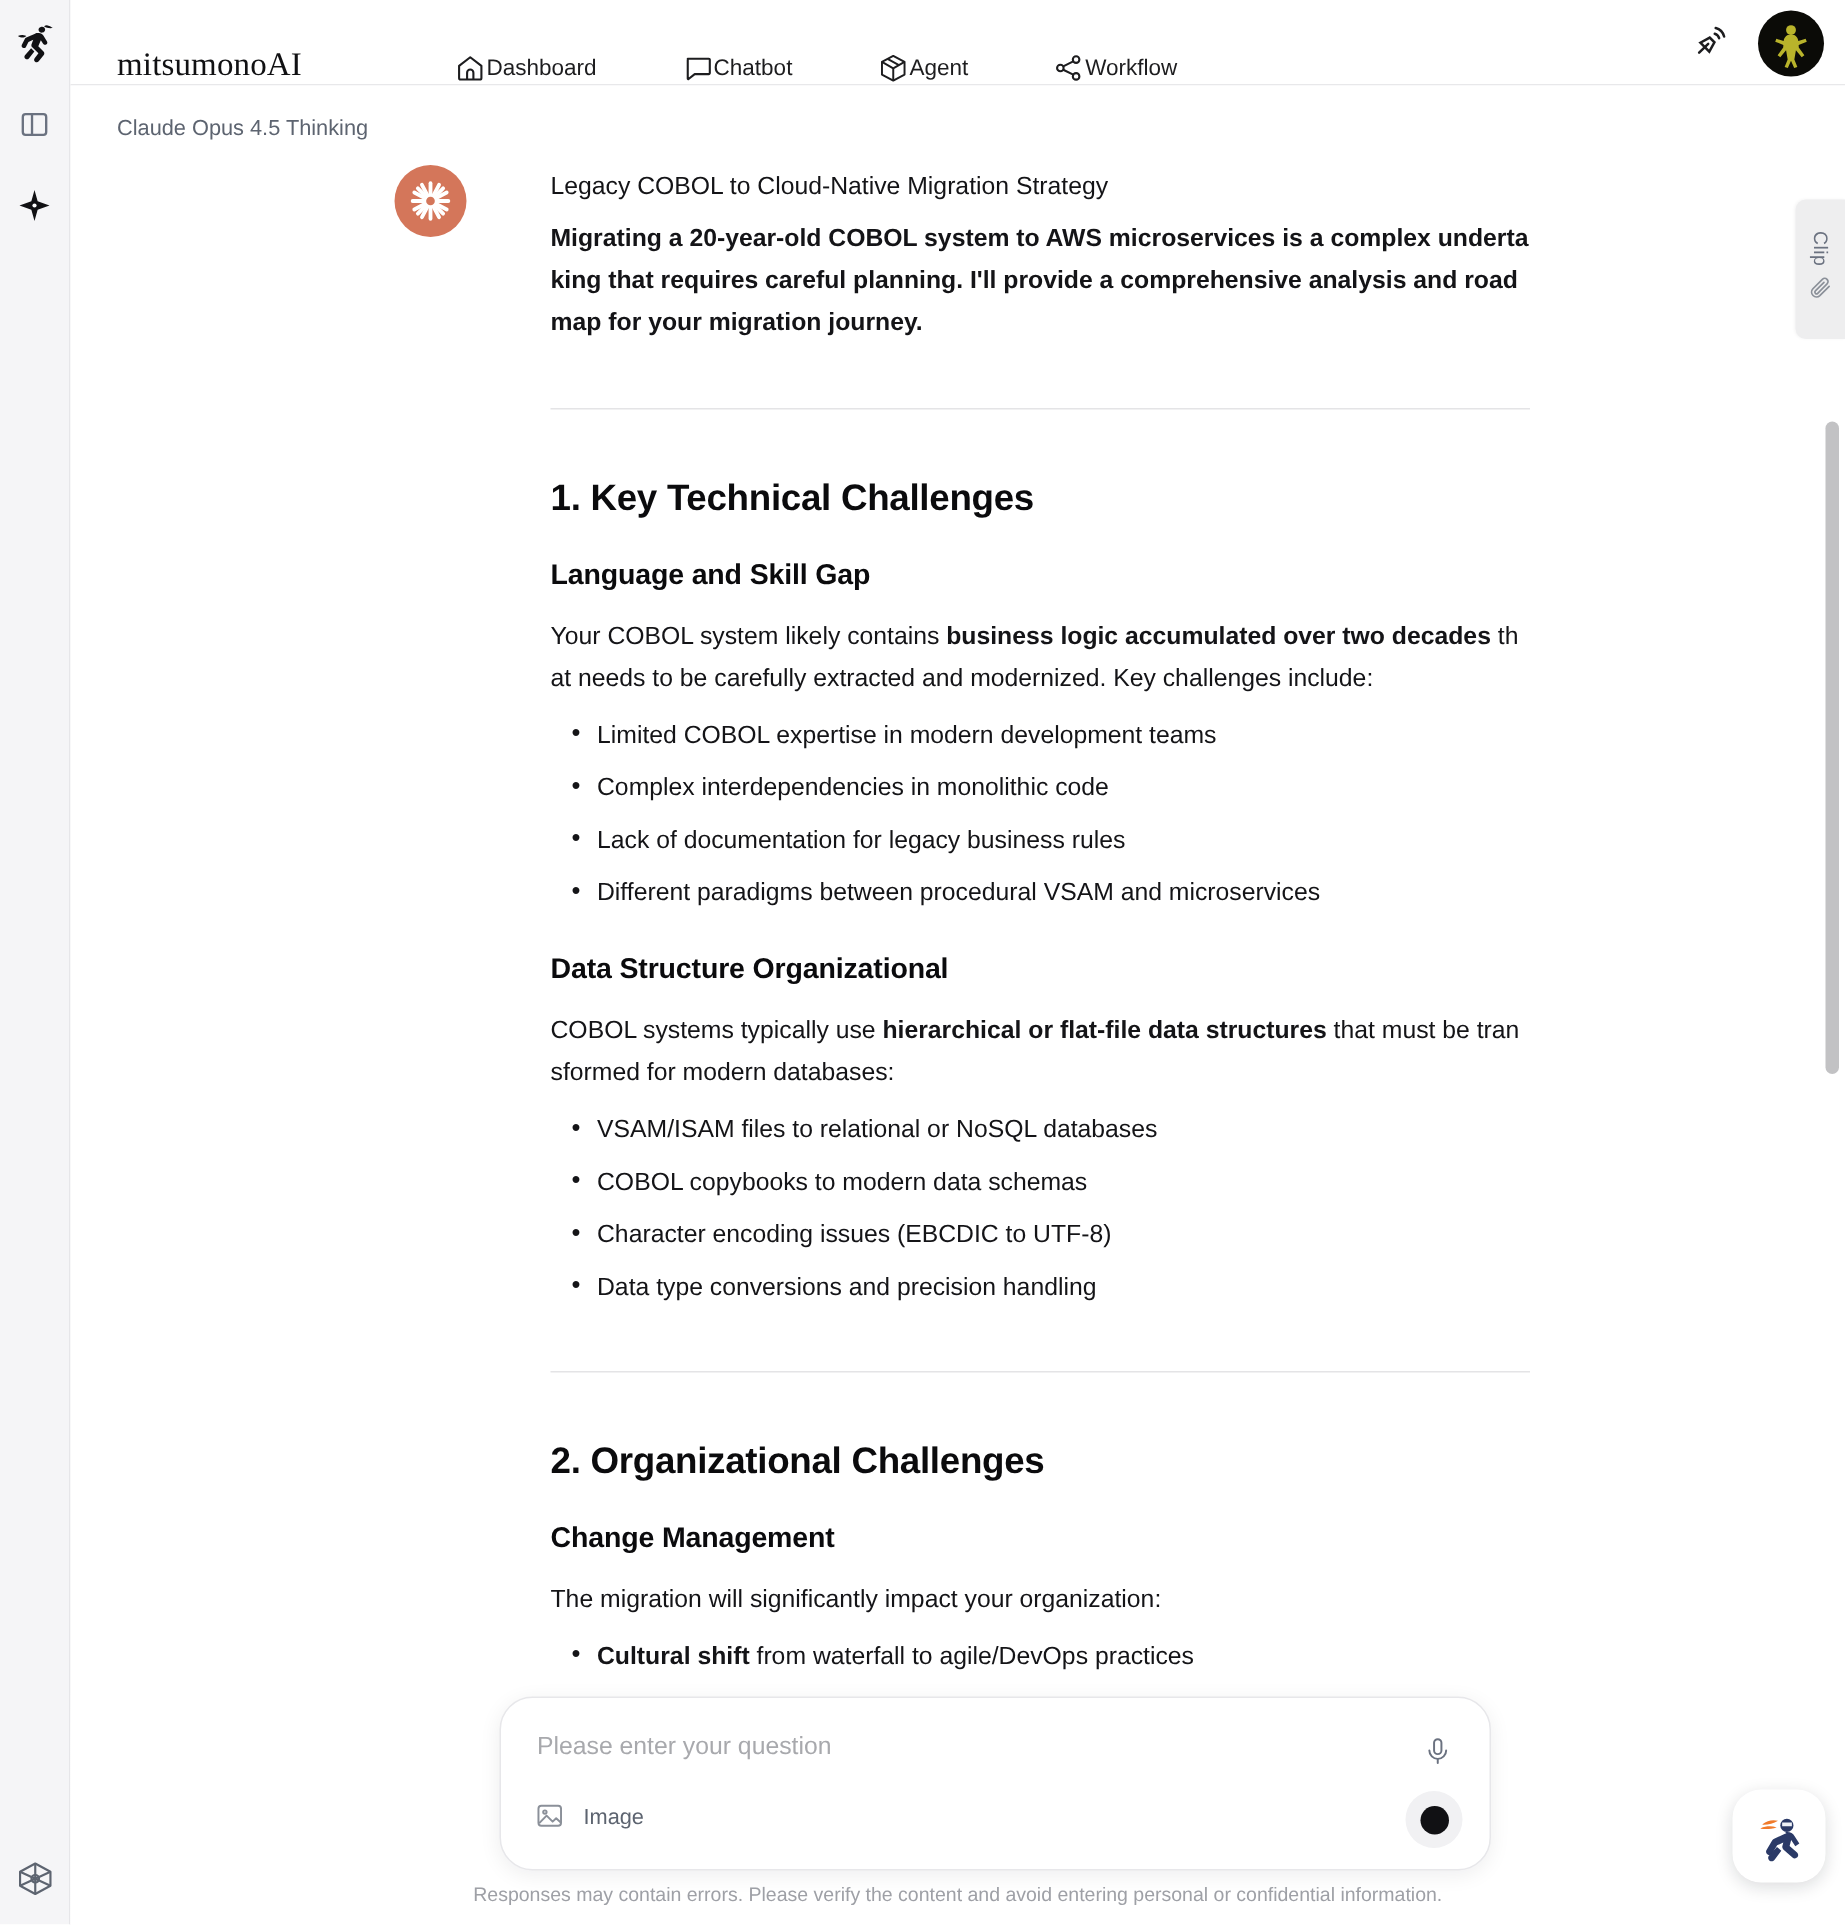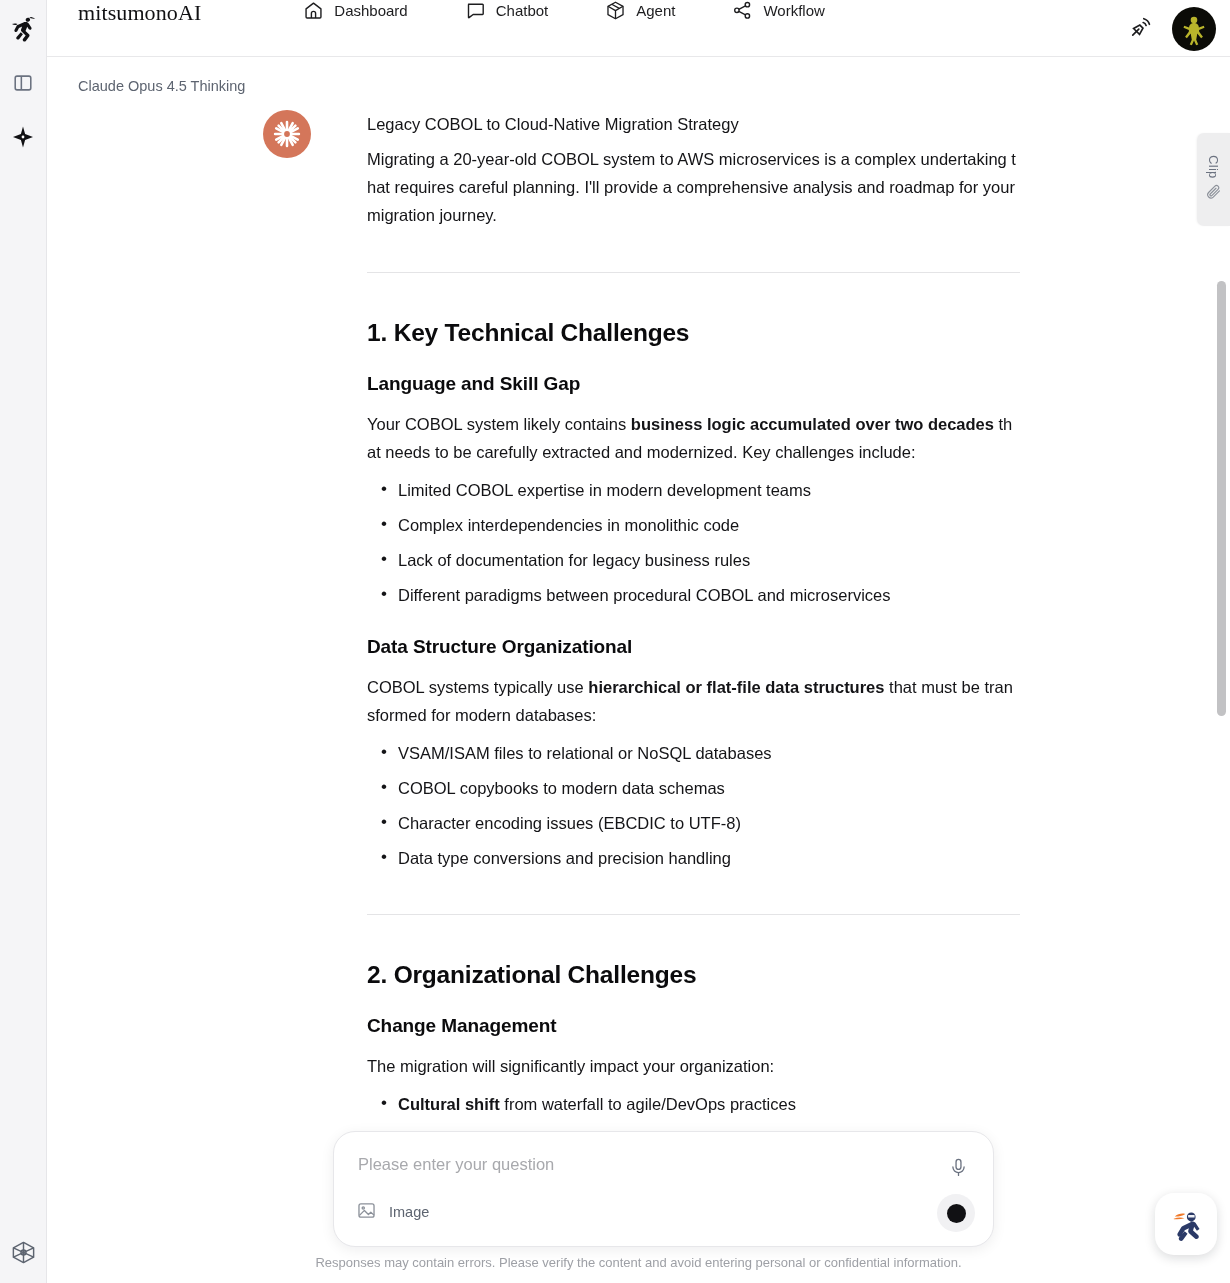--- a/index.html
+++ b/index.html
@@ -22,29 +22,29 @@
     width: 34px; height: 34px; margin-top: 20px; cursor: pointer;
     display: flex; align-items: center; justify-content: center;
   }
   .rail-bottom { position: absolute; bottom: 14px; left: 0; width: 47px;
     display: flex; justify-content: center; }
 
   
   .header {
     position: absolute; left: 47px; top: 0; width: 1183px; height: 57px;
     background: #ffffff; border-bottom: 1px solid #e8e8ea;
-    display: flex; align-items: flex-start;
+    display: flex; align-items: flex-end;
   }
   .brand {
     margin-left: 31px; font-family: "Liberation Serif", serif;
     font-size: 22px; color: #111113; letter-spacing: .1px; white-space: nowrap;
   }
   .nav { display: flex; align-items: center; margin-left: 102px; gap: 57px; }
   .nav-item {
-    display: flex; align-items: center; gap: 10px; cursor: pointer;
+    display: flex; align-items: center; cursor: pointer;
     font-size: 15px; color: #1d1d1f; white-space: nowrap;
   }
   .nav-item svg { display: block; }
   .header-right {
     position: absolute; right: 14px; top: 0; height: 57px;
     display: flex; align-items: center; gap: 18px;
   }
   .avatar {
     width: 44px; height: 44px; border-radius: 50%; cursor: pointer;
     background: #0b0b07; display: flex; align-items: center;
@@ -67,21 +67,21 @@
     width: 48px; height: 48px; border-radius: 50%; flex: 0 0 48px;
     background: #d4765a; margin-top: 4px; margin-right: 32px;
     display: flex; align-items: center; justify-content: center;
   }
   .body-col { width: 653px; padding-top: 4px; }
 
   .p {
     font-size: 16.5px; line-height: 28px; color: #141417;
     word-break: break-all; margin-bottom: 0;
   }
-  .p + .p { margin-top: 7px; }
+  .p + .p { margin-top: 7px; font-weight: bold; }
   .p b { font-weight: bold; }
 
   hr.rule { border: 0; border-top: 1px solid #e4e4e6; margin: 43px 0 0 0; }
 
   h2.sec {
     font-size: 24.5px; font-weight: bold; color: #0b0b0d;
     letter-spacing: -.2px; margin-top: 46px;
   }
   h3.sub {
     font-size: 19px; font-weight: bold; color: #0b0b0d;
@@ -307,21 +307,21 @@
           <h2 class="sec">1. Key Technical Challenges</h2>
 
           <h3 class="sub">Language and Skill Gap</h3>
           <p class="p">
             <span>Your COBOL system likely contains </span><b>business logic accumulated over two decades</b><span> that needs to be carefully extracted and modernized. Key challenges include:</span>
           </p>
           <ul class="bullets">
             <li>Limited COBOL expertise in modern development teams</li>
             <li>Complex interdependencies in monolithic code</li>
             <li>Lack of documentation for legacy business rules</li>
-            <li>Different paradigms between procedural COBOL and microservices</li>
+            <li>Different paradigms between procedural VSAM and microservices</li>
           </ul>
 
           <h3 class="sub">Data Structure Organizational</h3>
           <p class="p">
             <span>COBOL systems typically use </span><b>hierarchical or flat-file data structures</b><span> that must be transformed for modern databases:</span>
           </p>
           <ul class="bullets">
             <li>VSAM/ISAM files to relational or NoSQL databases</li>
             <li>COBOL copybooks to modern data schemas</li>
             <li>Character encoding issues (EBCDIC to UTF-8)</li>

